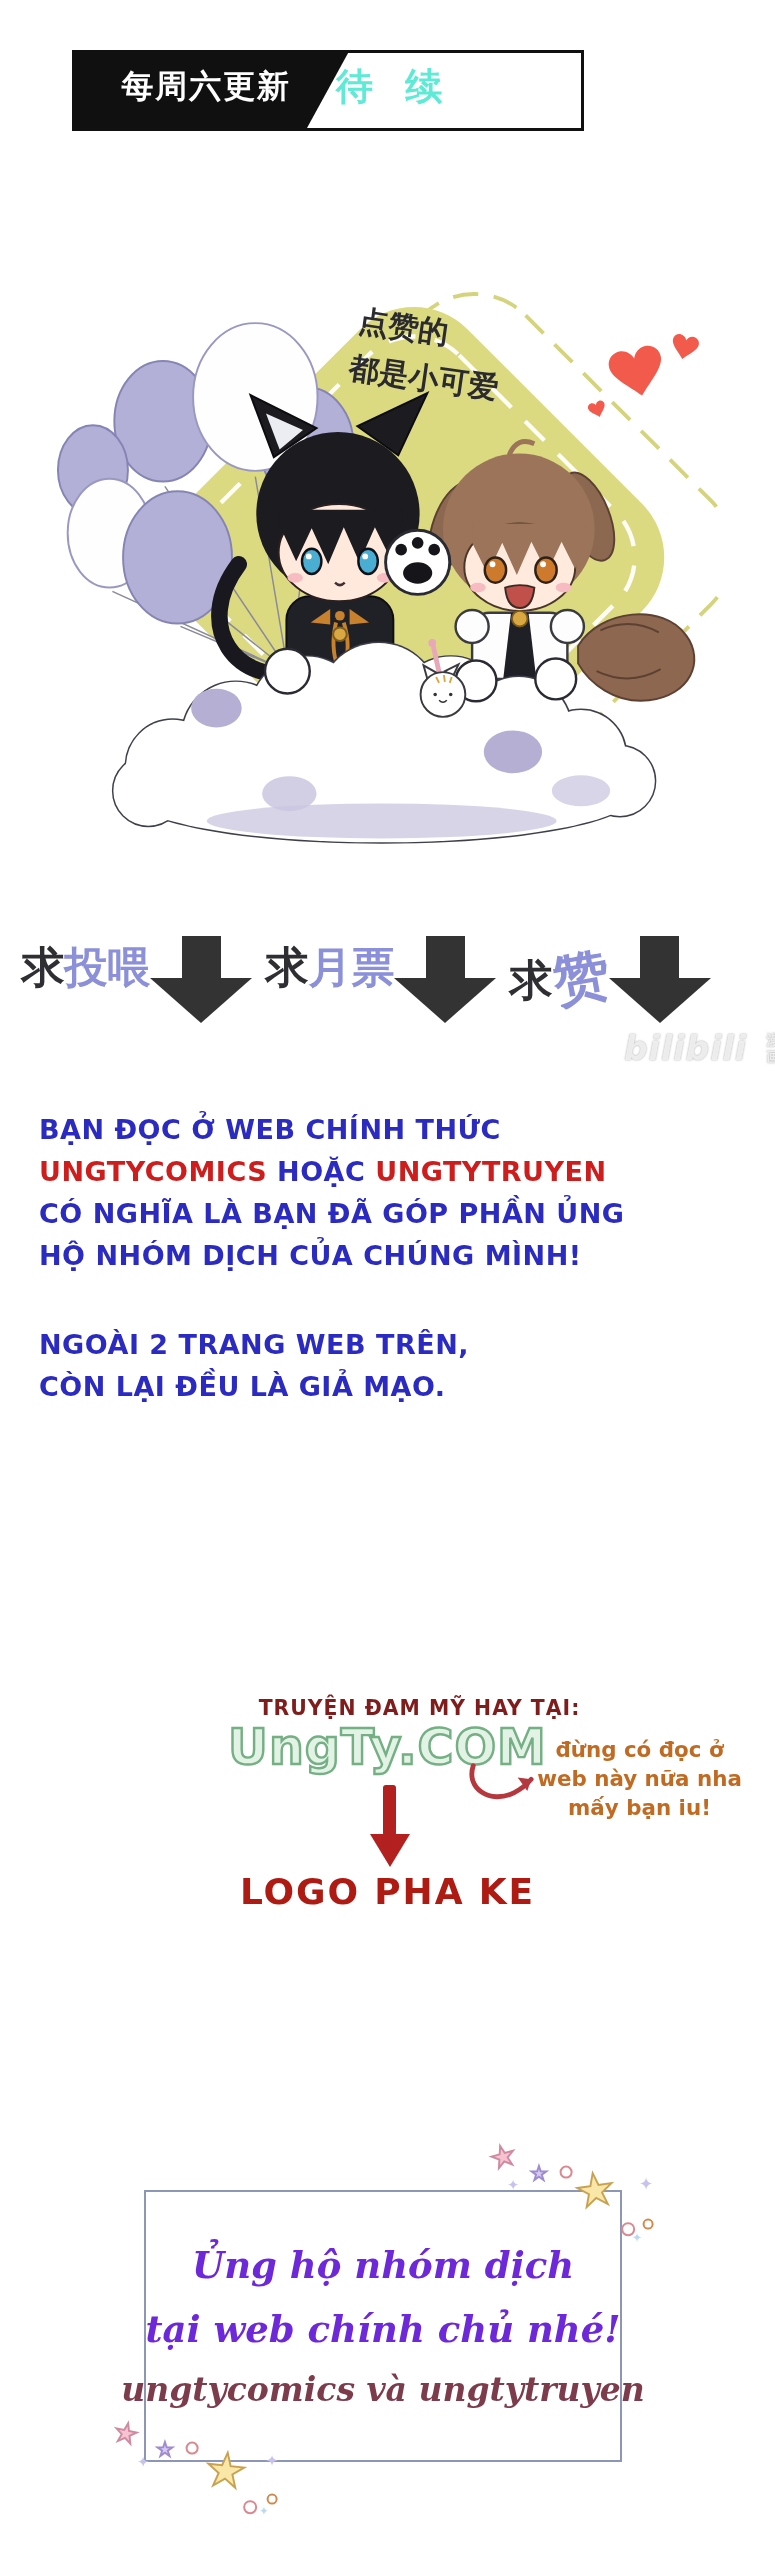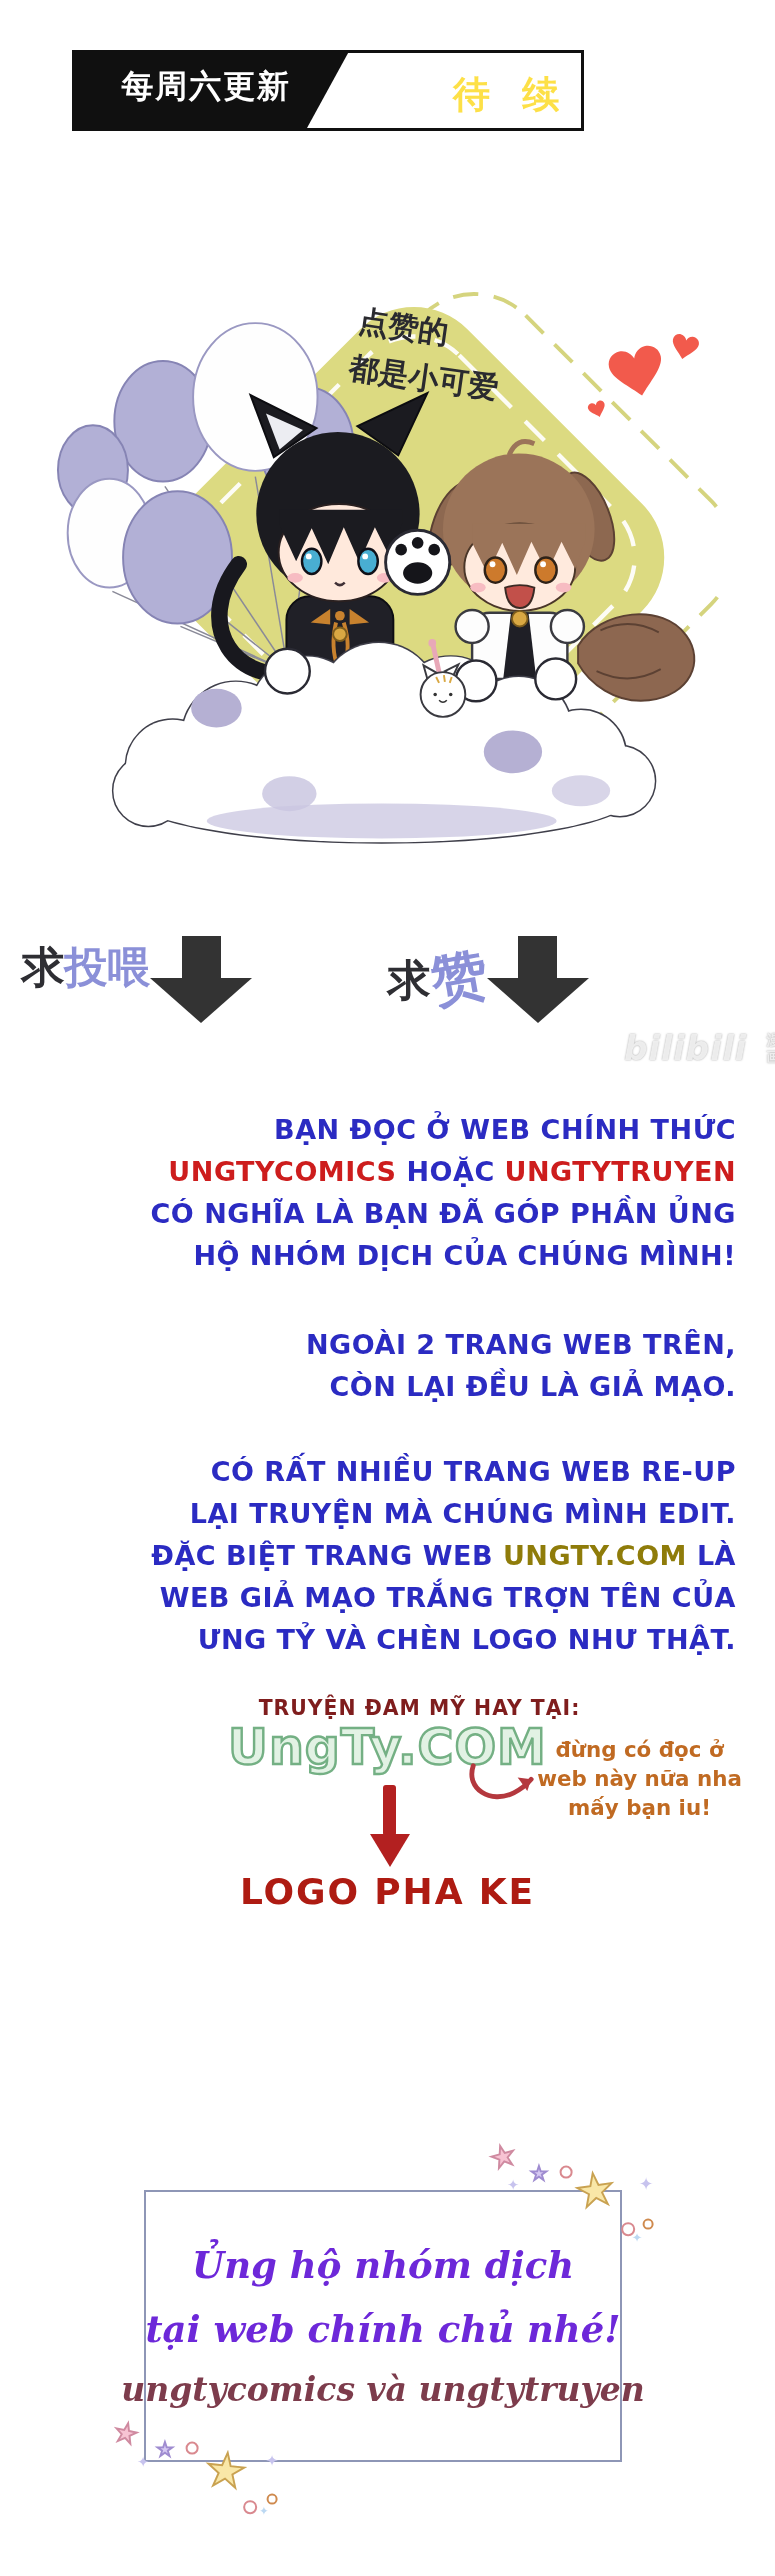--- a/index.html
+++ b/index.html
@@ -6,43 +6,43 @@
   .page{position:relative;width:775px;height:2576px;margin:0 auto;background:#ffffff;
         overflow:hidden;font-family:"DejaVu Sans",sans-serif;}
 
   
   .banner{position:absolute;left:72px;top:50px;width:512px;height:81px;
           background:#101010;border:3.9px solid #101010;box-sizing:border-box;}
   .banner-white{position:absolute;top:0;right:0;bottom:0;width:274px;background:#ffffff;
           clip-path:polygon(15% 0,100% 0,100% 100%,0 100%);}
   .banner-left{position:absolute;left:9.7px;top:0;width:243px;height:67px;line-height:67px;
           text-align:center;color:#ffffff;font-size:32px;font-weight:bold;letter-spacing:1.9px;}
-  .banner-right{position:absolute;left:261px;top:8px;width:233px;height:67px;line-height:67px;
-          text-align:right;color:#fde047;font-size:37px;font-weight:bold;letter-spacing:9.7px;}
+  .banner-right{position:absolute;left:261px;top:0;width:233px;height:67px;line-height:67px;
+          text-align:left;color:#5eead4;font-size:37px;font-weight:bold;letter-spacing:9.7px;}
 
   
   .requests{position:absolute;top:920px;left:21.4px;right:21.4px;display:flex;}
   .req-col{flex:1;display:flex;align-items:center;}
   .req-label{font-size:43px;font-weight:bold;color:#2e2e33;white-space:nowrap;height:64px;}
   .req-label .accent{color:#8b90d8;}
   .req-label .accent.tilted{display:inline-block;font-size:56px;
           transform:rotate(-10deg) translateY(1.9px);}
   .arrow{margin-top:15.6px;display:flex;flex-direction:column;align-items:center;}
   .arrow .stem{width:39px;height:43px;background:#333333;}
   .arrow .head{width:0;height:0;border-left:51px solid transparent;
           border-right:51px solid transparent;border-top:45px solid #333333;margin-top:-1px;}
 
   
   .watermark{position:absolute;left:624px;top:1029px;display:flex;align-items:center;gap:19px;
           color:rgba(240,240,240,0.95);text-shadow:0 0 1.9px rgba(130,130,130,0.75);}
   .wm-name{font-size:33px;font-weight:bold;font-style:italic;letter-spacing:1px;}
   .wm-col{display:flex;flex-direction:column;font-size:14.6px;line-height:16.5px;font-weight:bold;}
 
   
-  .para{position:absolute;left:39px;width:697px;text-align:right;font-weight:bold;
+  .para{position:absolute;left:39px;width:697px;text-align:left;font-weight:bold;
         color:#2b2bc2;font-size:27px;line-height:42px;letter-spacing:0.5px;}
   .para .red{color:#cd1d1d;}
   .para .olive{color:#8f7c0a;}
   #para1{top:1109px;} #para2{top:1324px;} #para3{top:1451px;}
   #thanks{top:2019px;}
 
   
   .tagline{position:absolute;top:1696px;left:0;width:775px;text-align:center;
         font-size:20.4px;font-weight:bold;color:#7f1d1d;letter-spacing:1px;margin-left:32px;}
   .site{position:absolute;top:1719px;left:0;width:775px;text-align:center;
@@ -233,20 +233,27 @@
 
   <div class="requests">
     <div class="req-col">
       <div class="req-label"><span>求</span><span class="accent">投喂</span></div>
       <div class="arrow">
           <div class="stem"></div>
           <div class="head"></div>
         </div>
     </div>
     <div class="req-col">
+      <div class="req-label"><span>求</span><span class="accent">月票</span></div>
+      <div class="arrow">
+          <div class="stem"></div>
+          <div class="head"></div>
+        </div>
+    </div>
+    <div class="req-col">
       <div class="req-label"><span>求</span><span class="accent tilted">赞</span></div>
       <div class="arrow">
           <div class="stem"></div>
           <div class="head"></div>
         </div>
     </div>
   </div>
 
   <div class="watermark">
     <span class="wm-name">bilibili</span>
@@ -261,27 +268,20 @@
     <div><span class="red">UNGTYCOMICS</span><span> HOẶC </span><span class="red">UNGTYTRUYEN</span></div>
     <div>CÓ NGHĨA LÀ BẠN ĐÃ GÓP PHẦN ỦNG</div>
     <div>HỘ NHÓM DỊCH CỦA CHÚNG MÌNH!</div>
   </div>
 
   <div class="para" id="para2">
     <div>NGOÀI 2 TRANG WEB TRÊN,</div>
     <div>CÒN LẠI ĐỀU LÀ GIẢ MẠO.</div>
   </div>
 
-  <div class="para" id="para3">
-    <div>CÓ RẤT NHIỀU TRANG WEB RE-UP</div>
-    <div>LẠI TRUYỆN MÀ CHÚNG MÌNH EDIT.</div>
-    <div><span>ĐẶC BIỆT TRANG WEB </span><span class="olive">UNGTY.COM</span><span> LÀ</span></div>
-    <div>WEB GIẢ MẠO TRẮNG TRỢN TÊN CỦA</div>
-    <div>ƯNG TỶ VÀ CHÈN LOGO NHƯ THẬT.</div>
-  </div>
 
   <div class="tagline">TRUYỆN ĐAM MỸ HAY TẠI:</div>
   <div class="site">UngTy.COM</div>
 
   <svg class="curved-arrow" width="86" height="56" viewBox="0 0 88 58">
     <path d="M8,6 C0,30 26,46 50,34 C58,30 63,26 68,20" fill="none" stroke="#b4383e" stroke-width="5" stroke-linecap="round"></path>
     <path d="M68,20 L54,18 L64,32 Z" fill="#b4383e"></path>
   </svg>
 
   <div class="warning">

